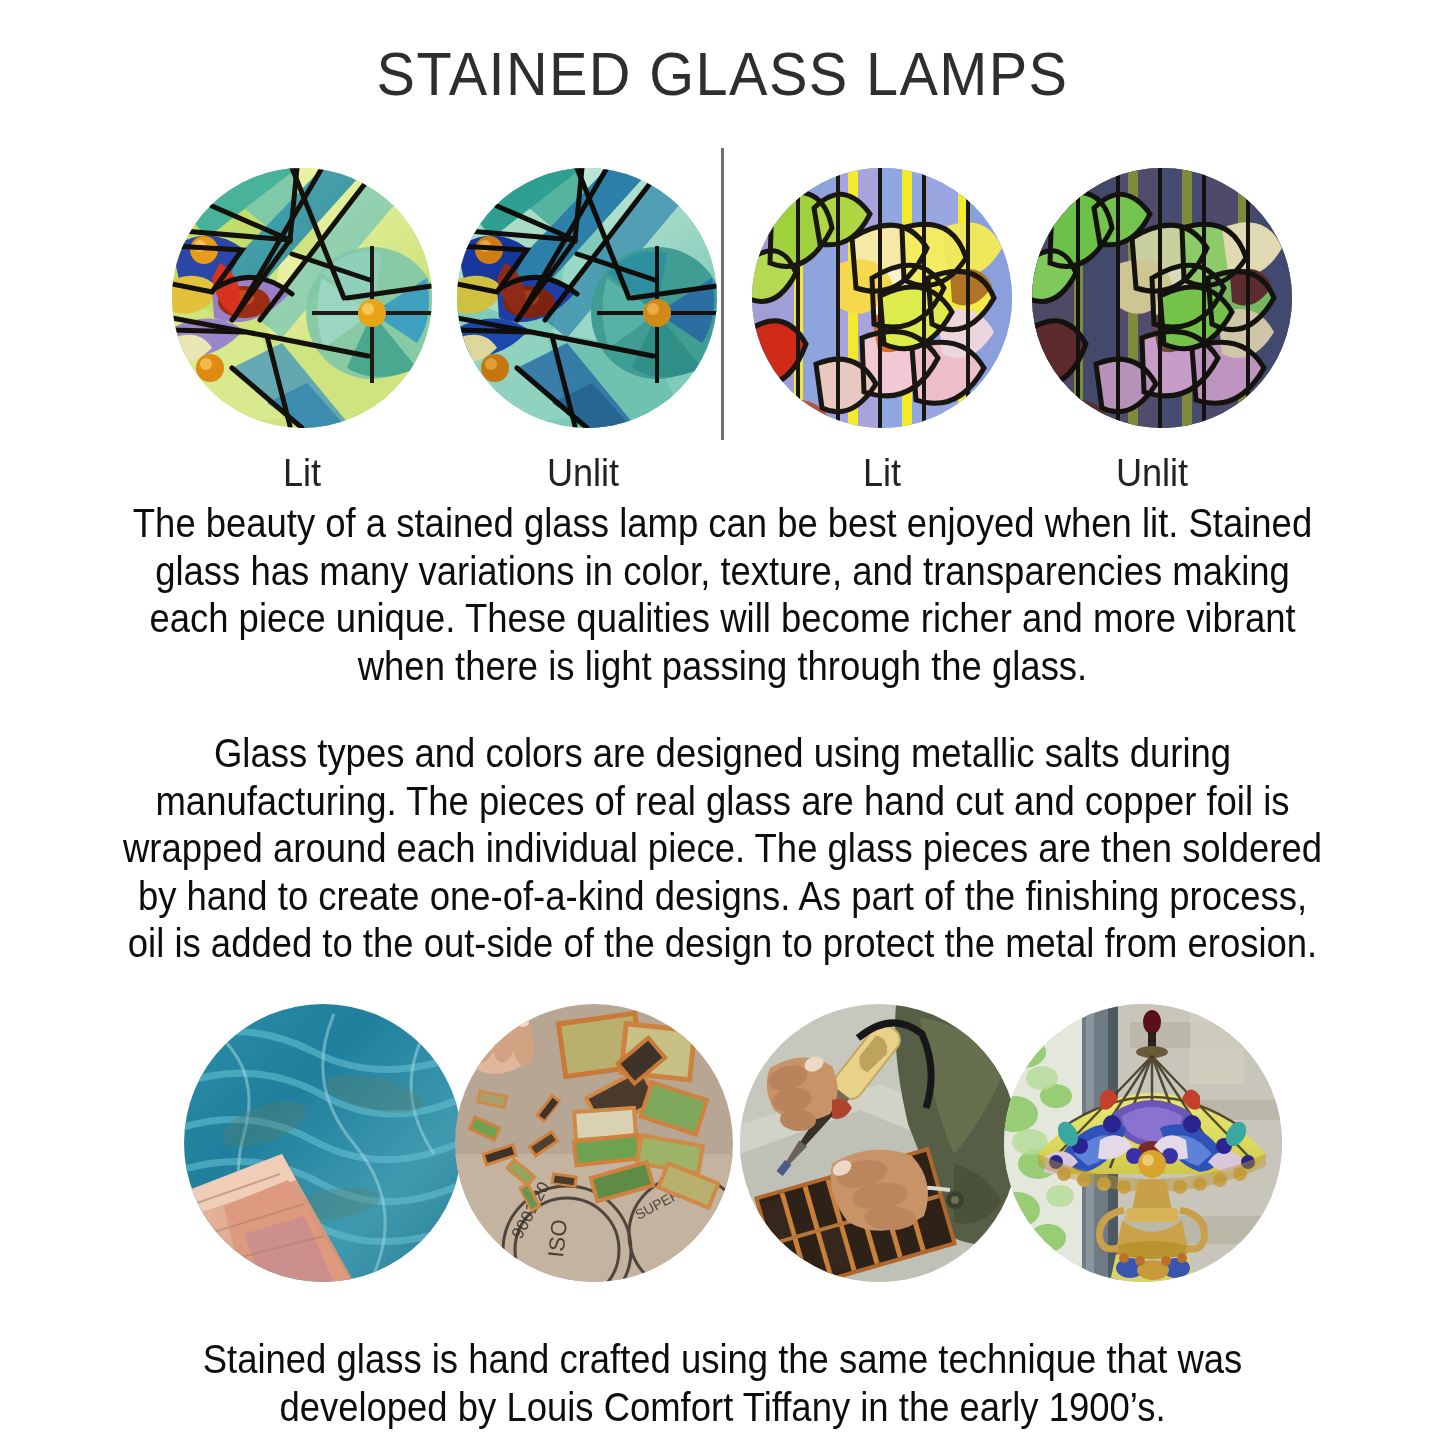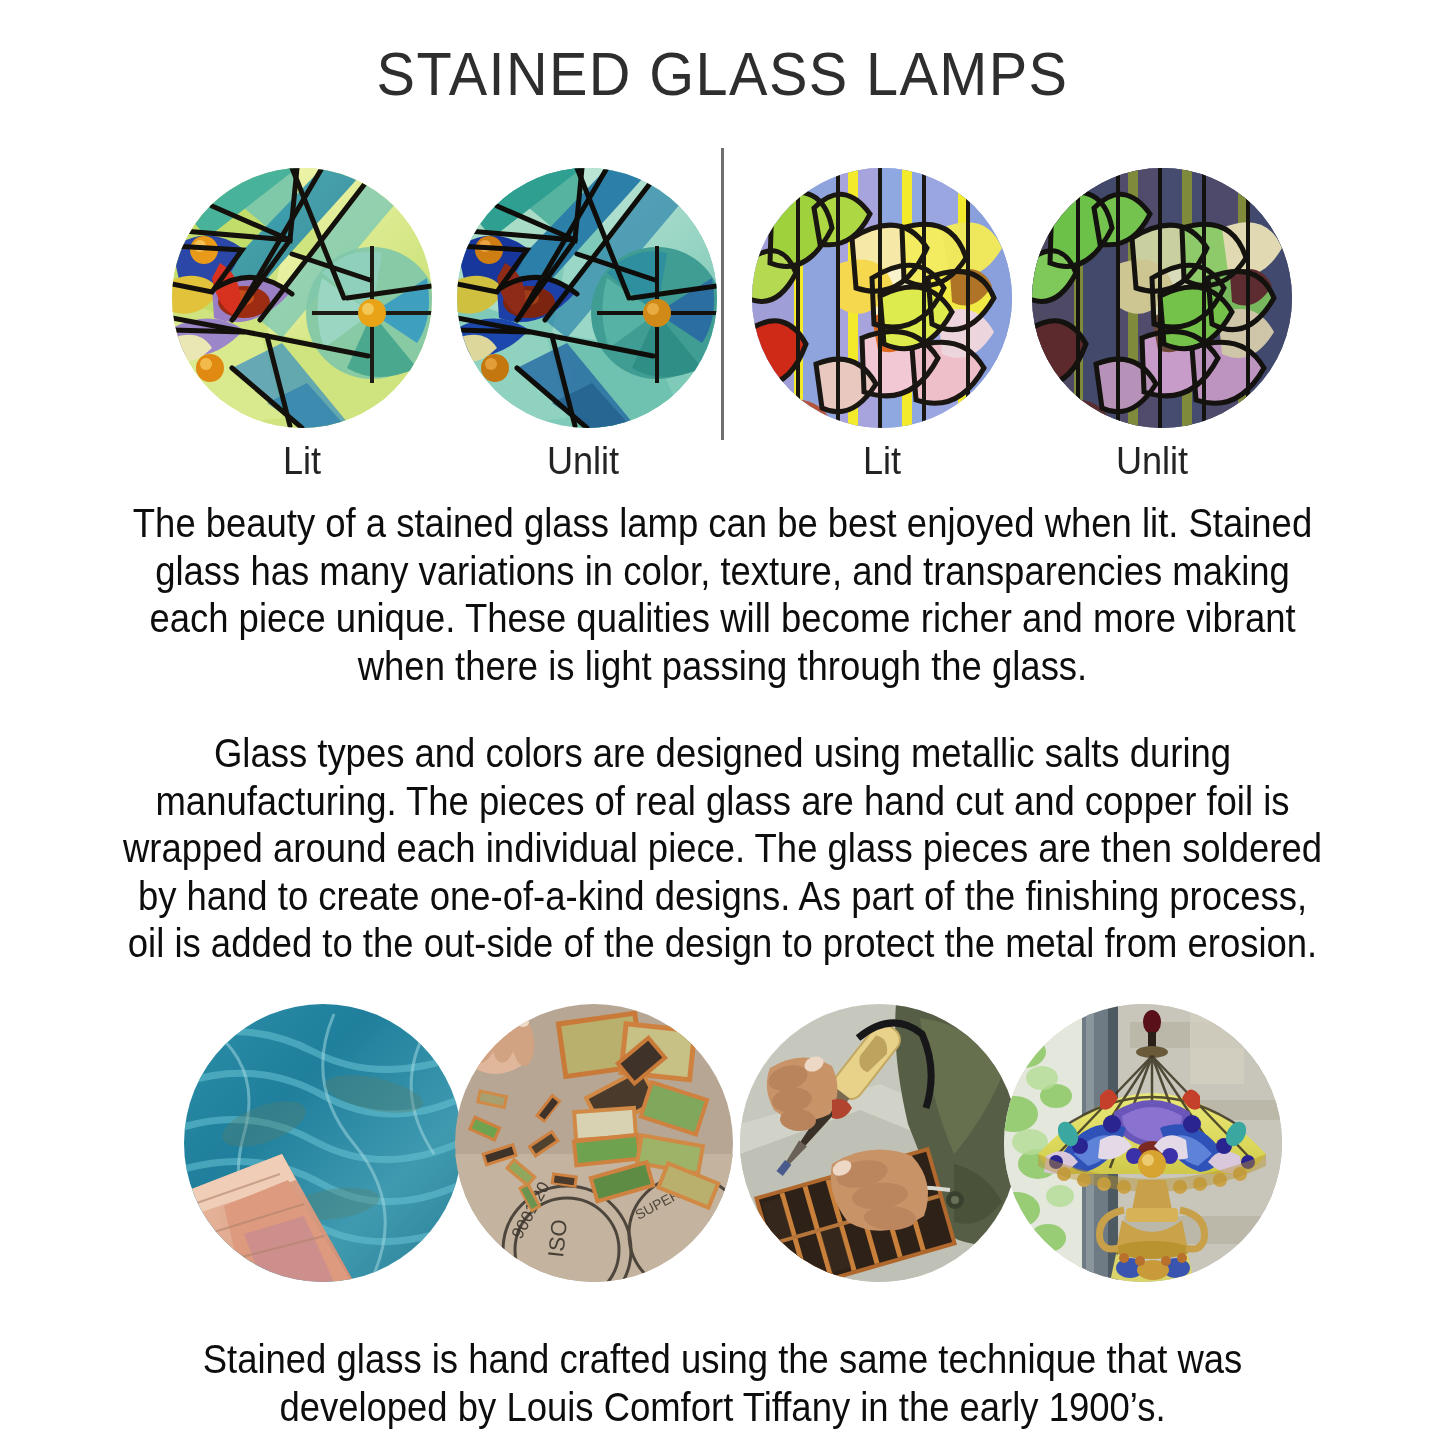--- a/index.html
+++ b/index.html
@@ -40,21 +40,21 @@
   .c3{left:752px;top:0px;}
   .c4{left:1032px;top:0px;}
 
   .divider{
     position:absolute;left:721px;top:148px;
     width:3px;height:292px;
     background:#6f6f6f;
   }
 
   
-  .labels{position:absolute;left:0;top:440px;width:1176px;height:46px;}
+  .labels{position:absolute;left:0;top:452px;width:1176px;height:46px;}
   .lbl{
     position:absolute;top:0;
     width:220px;text-align:center;
     font-size:38px;font-weight:400;
     color:#232323;
     transform:scaleX(0.95);
   }
   .l1{left:192px;}
   .l2{left:473px;}
   .l3{left:772px;}

